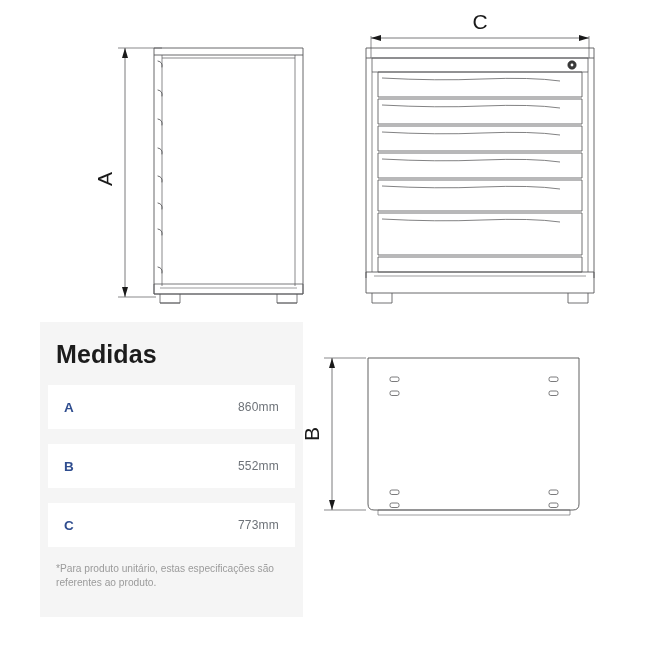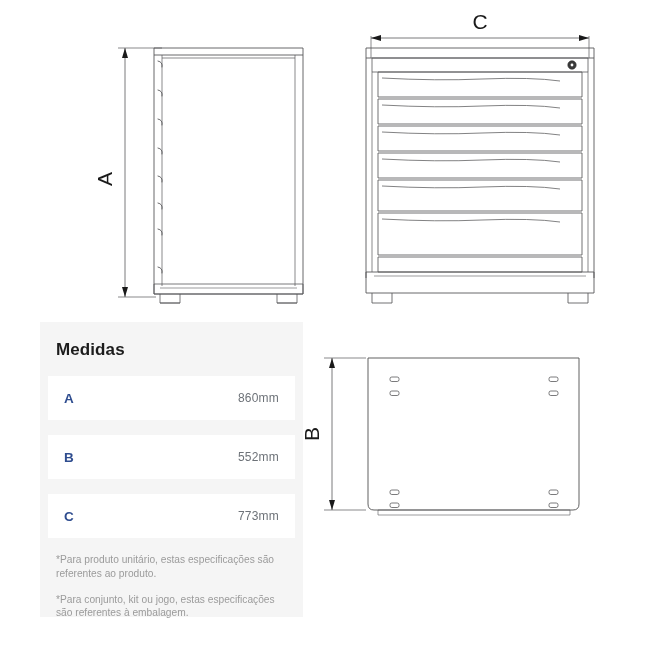--- a/index.html
+++ b/index.html
@@ -38,21 +38,21 @@
     position: absolute;
     left: 40px;
     top: 322px;
     width: 263px;
     height: 295px;
     background: #f5f5f5;
     box-sizing: border-box;
     padding: 18px 8px 0 8px;
   }
   #measures-title {
-    font-size: 17px;
+    font-size: 25px;
     font-weight: bold;
     color: #1c1c1c;
     letter-spacing: 0.1px;
     margin: 0 0 16px 8px;
   }
   .measure-row {
     background: #ffffff;
     height: 44px;
     margin: 0 0 15px 0;
     display: flex;
@@ -227,14 +227,13 @@
     <span class="measure-value">552mm</span>
   </div>
 
   <div class="measure-row">
     <span class="measure-key">C</span>
     <span class="measure-value">773mm</span>
   </div>
 
   <p class="footnote" id="footnote-1">*Para produto unitário, estas especificações são referentes ao produto.</p>
 
-  <p class="footnote" id="footnote-2">*Para conjunto, kit ou jogo, estas especificações são referentes à embalagem.</p>
 </div>
 
 </body></html>

